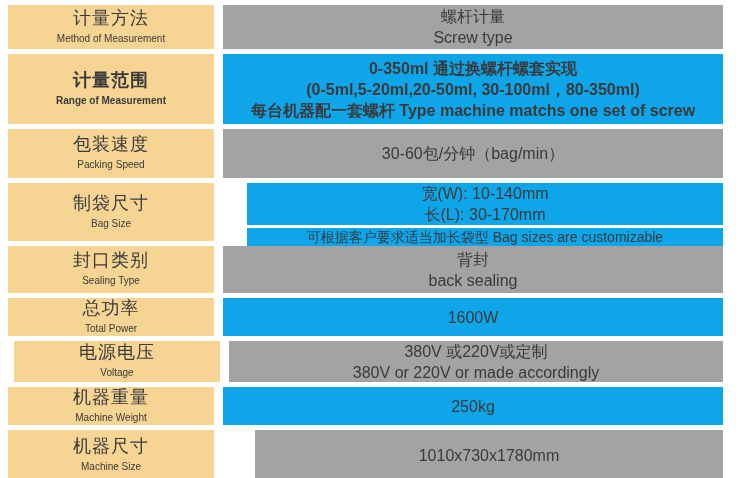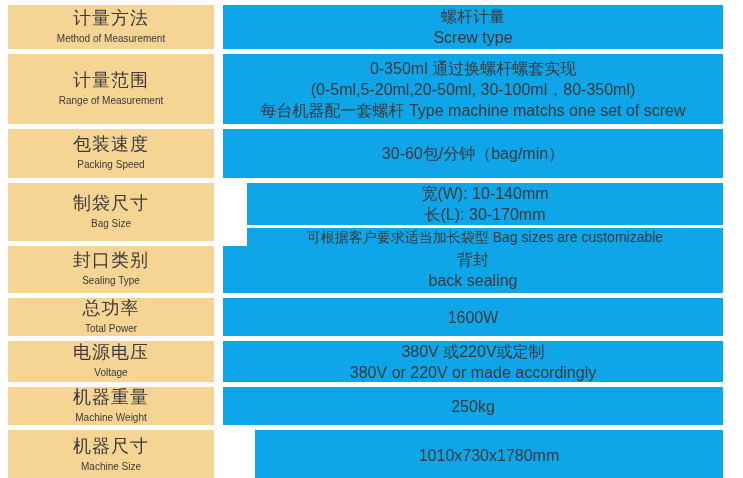--- a/index.html
+++ b/index.html
@@ -20,32 +20,32 @@
     margin-right:9px;
     background:#f6d494;
     display:flex;flex-direction:column;justify-content:center;align-items:center;
     text-align:center;
   }
   .value{
     flex:1;
     display:flex;flex-direction:column;justify-content:center;align-items:center;
     text-align:center;
   }
-  .green{background:#0ea5e9;}
+  .green{background:#a3a3a3;}
   .blue{background:#0ea5e9;}
   .zh{font-size:18px;line-height:22px;letter-spacing:1px;}
   .en{font-size:10px;line-height:19px;}
   .line{font-size:16px;line-height:21px;white-space:nowrap;}
   .r1{height:44px;}
-  .r2{height:70px;}
+  .r2{height:70px;font-weight:bold;}
   .r3{height:49px;}
   .r4{height:58px;gap:24px;}
   .r5{height:47px;}
   .r6{height:38px;}
-  .r7{height:41px;}
+  .r7{height:41px;margin-left:6px;}
   .r8{height:38px;}
   .r9{height:50px;gap:32px;}
   .value-stack{flex:1;display:flex;flex-direction:column;}
   .value-stack .sub1{height:44px;margin-bottom:3px;justify-content:center;}
   .value-stack .sub2{flex:1;}
   .sub2 .line{font-size:14px;line-height:18px;}
 </style>
 </head>
 <body>
 

